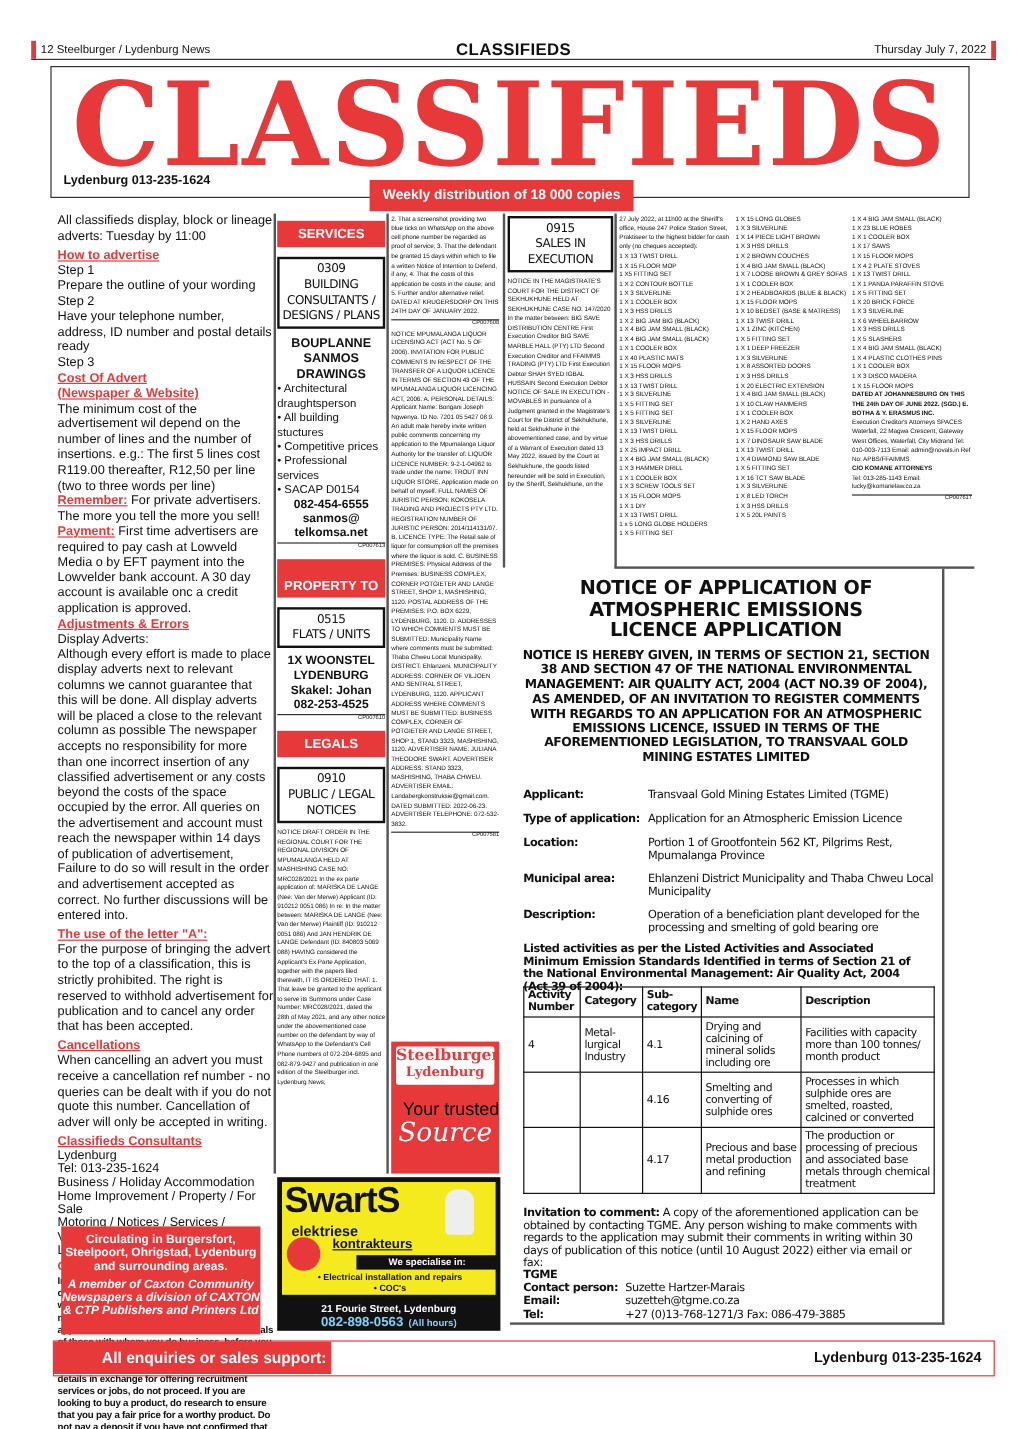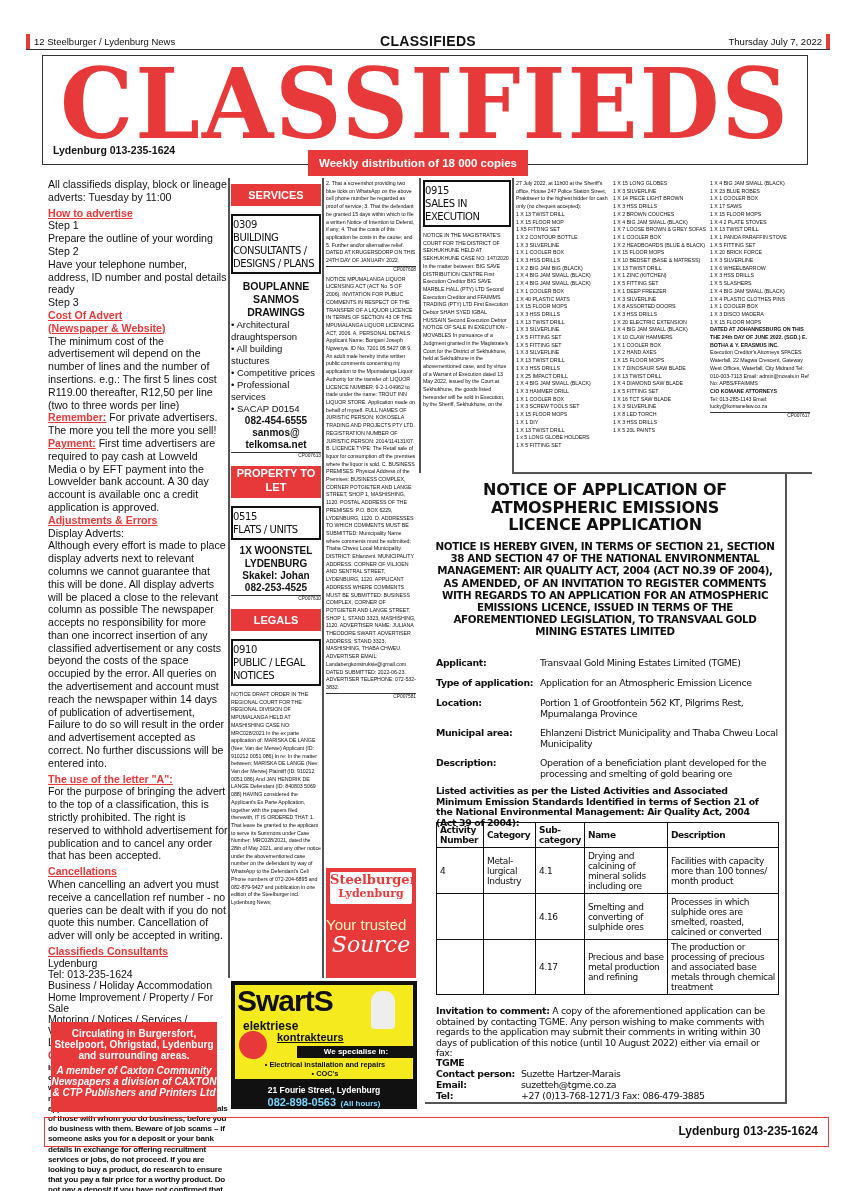--- a/index.html
+++ b/index.html
@@ -22,21 +22,21 @@
 .col1 .h{color:#e8393a;font-weight:bold;text-decoration:underline;margin-top:3px;}
 .col1 p{margin:0;}
 .col1 .gap{margin-top:0;}
 .col1 .caution-h{color:#e8393a;font-weight:bold;font-size:10px;margin-top:2px;}
 .col1 .caution{font-family:"Liberation Sans Narrow","Liberation Sans",sans-serif;font-size:8.1px;line-height:10.2px;font-weight:bold;letter-spacing:-0.2px;}
 .circ{left:51px;top:1022px;width:166px;height:90px;background:#e8393a;color:#fff;text-align:center;font-weight:bold;font-size:10px;line-height:11px;padding-top:6px;}
 .circ .i{font-style:italic;margin-top:4px;display:block;}
 .vline{background:#555;width:1.5px;}
 
 .cls-head{background:#e8393a;color:#fff;font-weight:bold;text-align:center;font-size:11px;}
-.cls-box{border:2px solid #111;text-align:left;font-family:"DejaVu Sans",sans-serif;font-size:10px;line-height:13px;transform:scaleX(1);letter-spacing:-0.4px;}
+.cls-box{border:2px solid #111;text-align:center;font-family:"DejaVu Sans",sans-serif;font-size:10px;line-height:13px;transform:scaleX(1);letter-spacing:-0.4px;}
 .col2{left:231px;top:178px;width:90px;}
 .small{font-size:5.3px;line-height:7.7px;letter-spacing:-0.05px;}
 .ad-center{text-align:center;font-weight:bold;}
 .endref{border-top:1px solid #333;text-align:right;font-size:4.8px;margin-top:1px;}
 
 .notice{left:425px;top:474px;width:362px;height:630px;border:2px solid #555;border-left:none;border-top:none;}
 .notice .title{position:absolute;left:0;right:0;top:7px;text-align:center;font-weight:bold;font-size:16px;line-height:17.5px;font-family:"DejaVu Sans",sans-serif;letter-spacing:-0.3px;}
 .notice .sub{position:absolute;left:8px;right:8px;top:66px;text-align:center;font-weight:bold;font-size:10.3px;line-height:12.2px;font-family:"DejaVu Sans",sans-serif;letter-spacing:-0.35px;}
 .kv{position:absolute;left:11px;font-size:9.4px;line-height:11px;font-family:"DejaVu Sans",sans-serif;letter-spacing:-0.35px;}
 .kv .k{position:absolute;left:0;width:100px;font-weight:bold;}
@@ -123,21 +123,21 @@
     <div>• Professional services</div>
     <div>• SACAP D0154</div>
   </div>
   <div class="ad-center" style="font-size:10px;line-height:12px">
     <div>082-454-6555</div>
     <div>sanmos@</div>
     <div>telkomsa.net</div>
   </div>
   <div class="endref">CP007613</div>
 
-  <div class="cls-head" style="height:32px;line-height:14px;padding-top:0;margin-top:8px">PROPERTY TO LET</div>
+  <div class="cls-head" style="height:32px;line-height:14px;padding-top:16px;margin-top:8px">PROPERTY TO LET</div>
   <div class="cls-box" style="margin-top:8px;padding:2px 0">
     <div>0515</div>
     <div>FLATS / UNITS</div>
   </div>
   <div class="ad-center" style="font-size:10px;line-height:12.5px;margin-top:5px">1X WOONSTEL LYDENBURG</div>
   <div class="ad-center" style="font-size:10px;line-height:12px">
     <div>Skakel: Johan</div>
     <div>082-253-4525</div>
   </div>
   <div class="endref">CP007610</div>
@@ -155,21 +155,21 @@
   <div class="endref">CP007608</div>
   <div class="small" style="margin-top:4px">NOTICE MPUMALANGA LIQUOR LICENSING ACT (ACT No. 5 OF 2006). INVITATION FOR PUBLIC COMMENTS IN RESPECT OF THE TRANSFER OF A LIQUOR LICENCE IN TERMS OF SECTION 43 OF THE MPUMALANGA LIQUOR LICENCING ACT, 2006. A. PERSONAL DETAILS: Applicant Name: Bongani Joseph Ngwenya. ID No. 7201 05 5427 08 9. An adult male hereby invite written public comments concerning my application to the Mpumalanga Liquor Authority for the transfer of: LIQUOR LICENCE NUMBER: 9-2-1-04962 to trade under the name: TROUT INN LIQUOR STORE. Application made on behalf of myself. FULL NAMES OF JURISTIC PERSON: KOKOSELA TRADING AND PROJECTS PTY LTD. REGISTRATION NUMBER OF JURISTIC PERSON: 2014/114131/07. B. LICENCE TYPE: The Retail sale of liquor for consumption off the premises where the liquor is sold. C. BUSINESS PREMISES: Physical Address of the Premises: BUSINESS COMPLEX, CORNER POTGIETER AND LANGE STREET, SHOP 1, MASHISHING, 1120. POSTAL ADDRESS OF THE PREMISES: P.O. BOX 6229, LYDENBURG, 1120. D. ADDRESSES TO WHICH COMMENTS MUST BE SUBMITTED: Municipality Name where comments must be submitted: Thaba Chweu Local Municipality. DISTRICT: Ehlanzeni. MUNICIPALITY ADDRESS: CORNER OF VILJOEN AND SENTRAL STREET, LYDENBURG, 1120. APPLICANT ADDRESS WHERE COMMENTS MUST BE SUBMITTED: BUSINESS COMPLEX, CORNER OF POTGIETER AND LANGE STREET, SHOP 1, STAND 3323, MASHISHING, 1120. ADVERTISER NAME: JULIANA THEODORE SWART. ADVERTISER ADDRESS: STAND 3323, MASHISHING, THABA CHWEU. ADVERTISER EMAIL: Landabergkonstruksie@gmail.com. DATED SUBMITTED: 2022-06-23. ADVERTISER TELEPHONE: 072-532-3832.</div>
   <div class="endref">CP007581</div>
 </div>
 
 <div class="abs" style="left:326px;top:868px;width:90px;height:110px;background:#e8393a;overflow:hidden">
   <div style="margin:4px;background:#fff;border-radius:2px;height:32px;text-align:center;color:#e8393a;font-weight:bold;font-family:'DejaVu Serif',serif;line-height:14px;padding-top:1px">
     <div style="font-size:13px">Steelburger</div>
     <div style="font-size:11px">Lydenburg</div>
   </div>
-  <div style="color:#fef9c3;font-size:15px;text-align:left;margin-top:12px">Your trusted</div>
+  <div style="color:#000000;font-size:15px;text-align:right;margin-top:12px">Your trusted</div>
   <div style="color:#fff;font-size:22px;text-align:center;font-style:italic;font-family:'DejaVu Serif',serif;line-height:24px">Source</div>
 </div>
 
 <div class="abs swarts">
   <div style="position:absolute;left:4px;top:4px;width:178px;height:94px;background:#f5ea1e"></div>
   <div style="position:absolute;left:6px;top:3px;font-size:30px;font-weight:bold;color:#111;letter-spacing:-1px">SwartS</div>
   <div style="position:absolute;left:12px;top:38px;font-size:12px;font-weight:bold">elektriese</div>
   <div style="position:absolute;left:46px;top:50px;font-size:11px;font-weight:bold;text-decoration:underline">kontrakteurs</div>
   <div style="position:absolute;left:8px;top:50px;width:28px;height:28px;border-radius:50%;background:#e8393a"></div>
   <div style="position:absolute;left:140px;top:10px;width:24px;height:38px;background:#eee;border-radius:10px 10px 4px 4px"></div>
@@ -361,14 +361,15 @@
       <span class="k">Email:</span>
       <span class="v" style="left:85px">suzetteh@tgme.co.za</span>
     </div>
   <div class="kv" style="top:616px">
       <span class="k">Tel:</span>
       <span class="v" style="left:85px">+27 (0)13-768-1271/3 Fax: 086-479-3885</span>
     </div>
 </div>
 
 <div class="abs footbar">
+  <div class="lft">All enquiries or sales support:</div>
   <div class="rgt">Lydenburg 013-235-1624</div>
 </div>
 
 </body></html>

